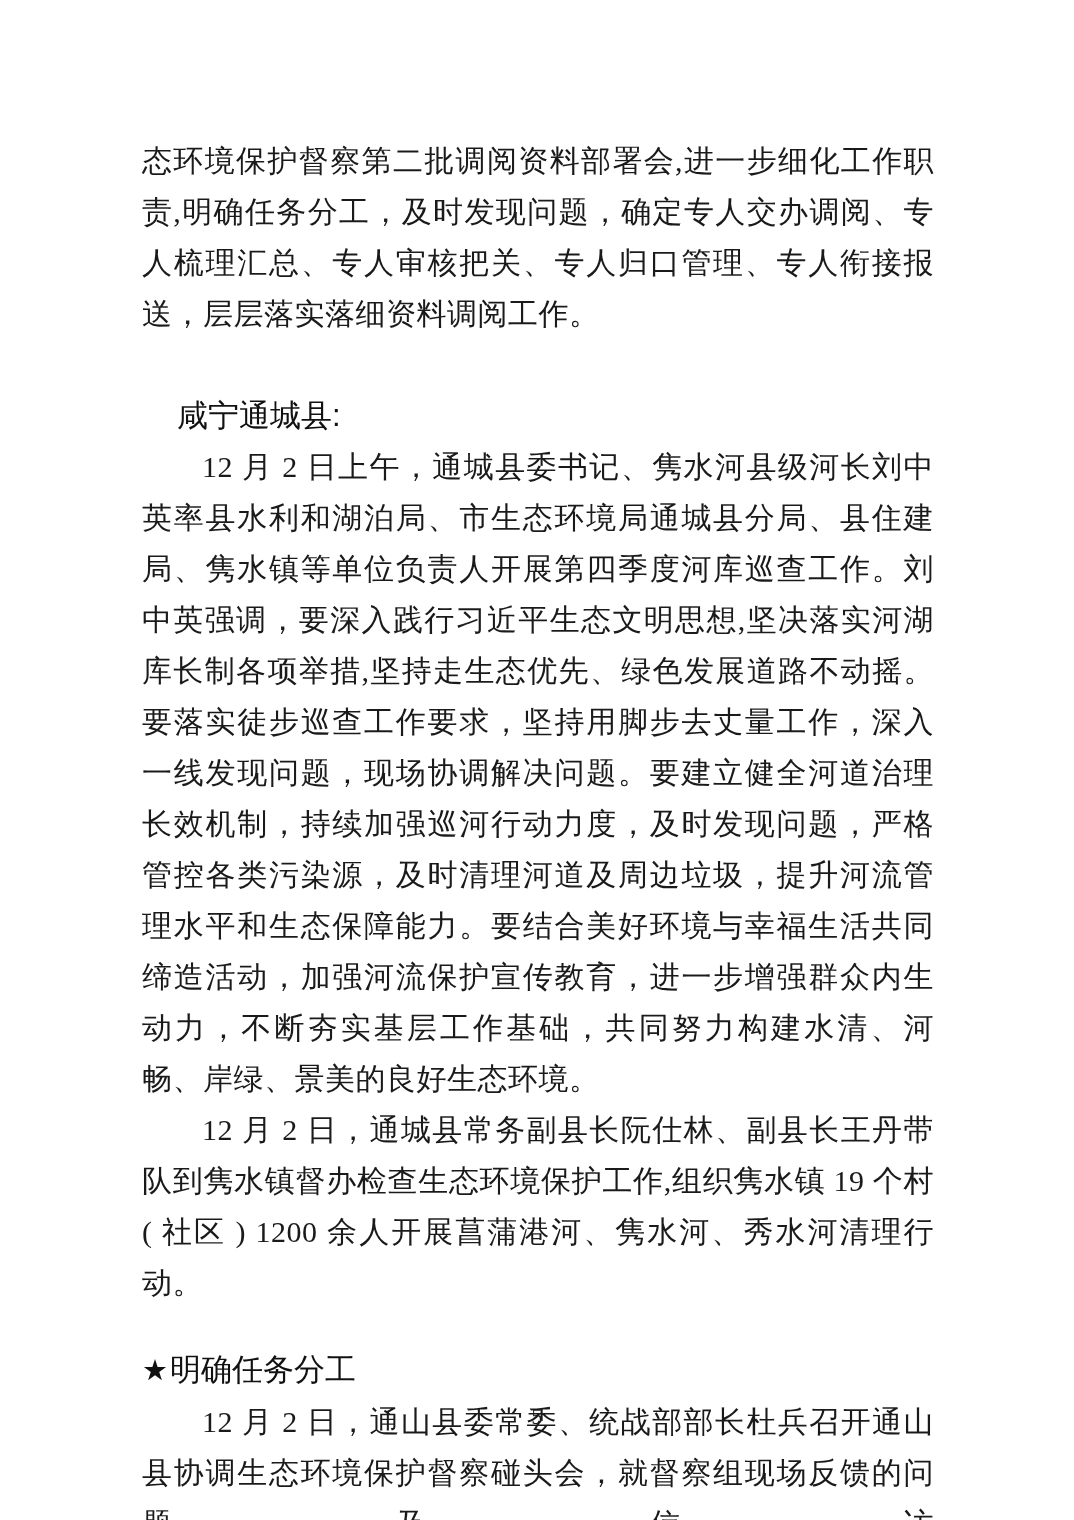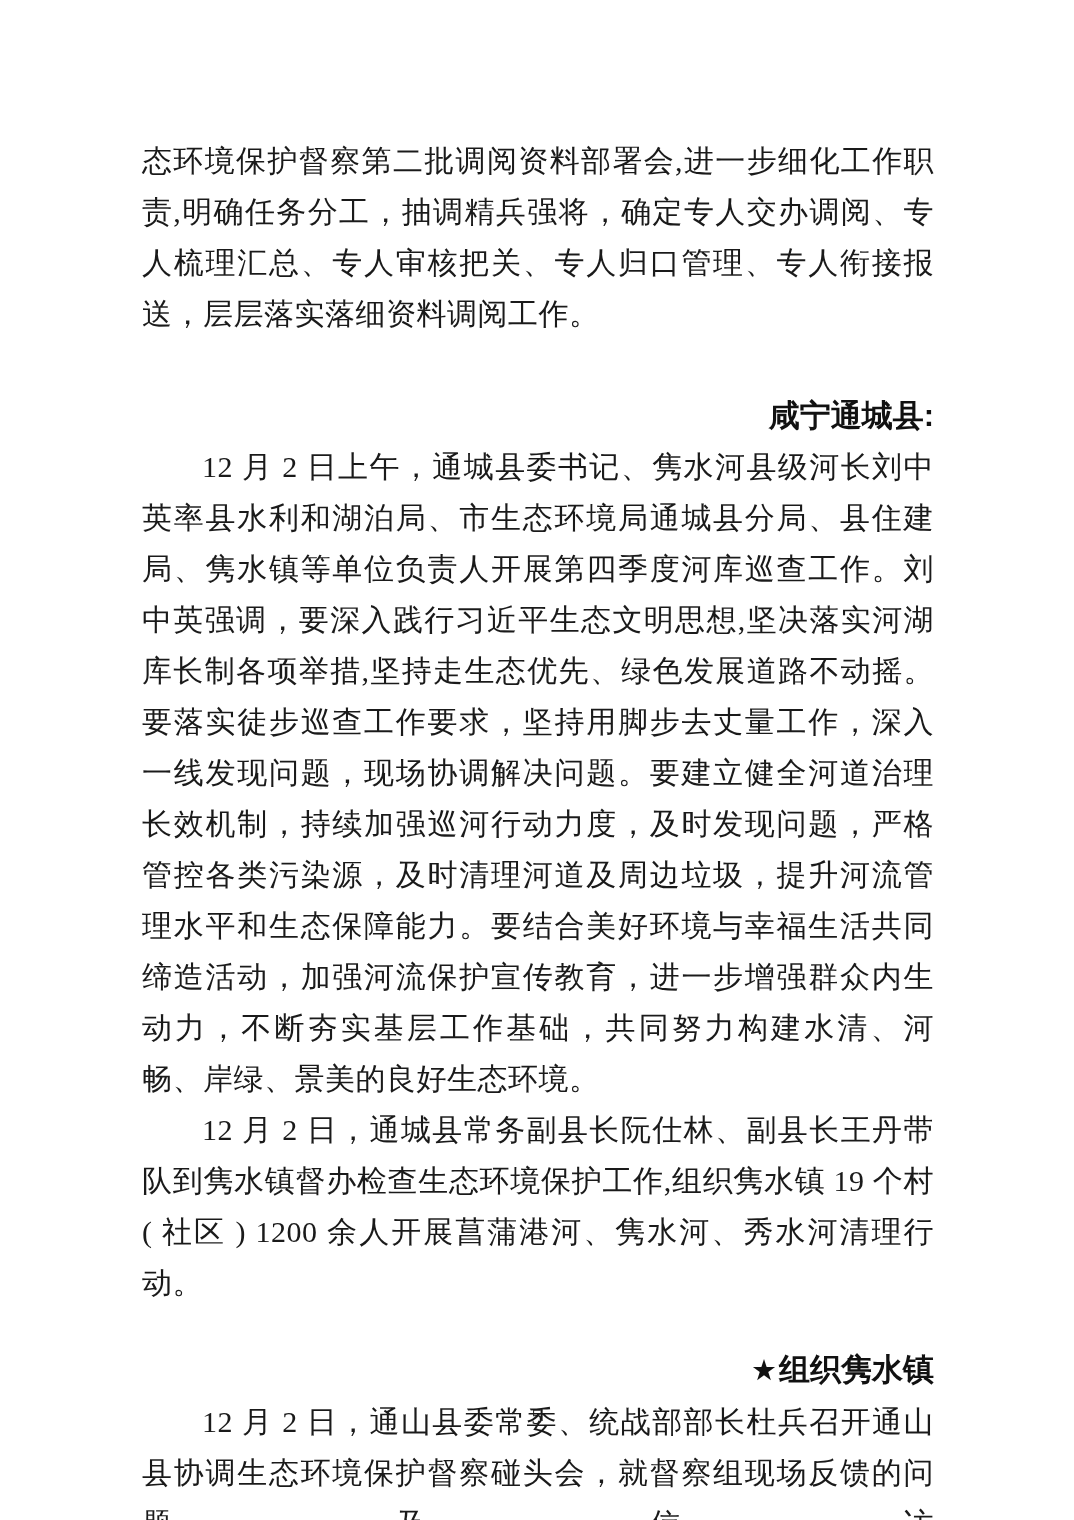--- a/index.html
+++ b/index.html
@@ -21,25 +21,24 @@
     p.body {
       font-size: 30px;
       line-height: 51px;
       text-align: justify;
       letter-spacing: 0.5px;
     }
     p.indent { text-indent: 2em; font-family: Liberation Serif, serif; }
     p.cut { text-align-last: justify; }
     h2.heading {
       font-family: "Liberation Sans", "DejaVu Sans", sans-serif;
-      font-weight: 700;
+      font-weight: 400;
       font-size: 31px;
       line-height: 51px;
       color: #111111;
-      text-align: right;
     }
     h2.heading-tongcheng {
       margin-top: 51px;
       text-indent: 35px;
     }
     h2.heading-tongshan {
       margin-top: 36px;
     }
     .star {
       font-family: "DejaVu Sans", sans-serif;
@@ -57,29 +56,29 @@
       color: #1a1a1a;
     }
   </style>
 </head>
 <body>
 
 <div class="page">
 
   <div class="text-block">
 
-    <p class="body">态环境保护督察第二批调阅资料部署会,进一步细化工作职责,明确任务分工，抽调精兵强将，确定专人交办调阅、专人梳理汇总、专人审核把关、专人归口管理、专人衔接报送，层层落实落细资料调阅工作。</p>
+    <p class="body">态环境保护督察第二批调阅资料部署会,进一步细化工作职责,明确任务分工，及时发现问题，确定专人交办调阅、专人梳理汇总、专人审核把关、专人归口管理、专人衔接报送，层层落实落细资料调阅工作。</p>
 
     <h2 class="heading heading-tongcheng">咸宁通城县:</h2>
 
     <p class="body indent">12 月 2 日上午，通城县委书记、隽水河县级河长刘中英率县水利和湖泊局、市生态环境局通城县分局、县住建局、隽水镇等单位负责人开展第四季度河库巡查工作。刘中英强调，要深入践行习近平生态文明思想,坚决落实河湖库长制各项举措,坚持走生态优先、绿色发展道路不动摇。要落实徒步巡查工作要求，坚持用脚步去丈量工作，深入一线发现问题，现场协调解决问题。要建立健全河道治理长效机制，持续加强巡河行动力度，及时发现问题，严格管控各类污染源，及时清理河道及周边垃圾，提升河流管理水平和生态保障能力。要结合美好环境与幸福生活共同缔造活动，加强河流保护宣传教育，进一步增强群众内生动力，不断夯实基层工作基础，共同努力构建水清、河畅、岸绿、景美的良好生态环境。</p>
 
     <p class="body indent">12 月 2 日，通城县常务副县长阮仕林、副县长王丹带队到隽水镇督办检查生态环境保护工作,组织隽水镇 19 个村( 社区 ) 1200 余人开展菖蒲港河、隽水河、秀水河清理行动。</p>
 
-    <h2 class="heading heading-tongshan"><span class="star">★</span><span>组织隽水镇</span></h2>
+    <h2 class="heading heading-tongshan"><span class="star">★</span><span>明确任务分工</span></h2>
 
     <p class="body indent cut">12 月 2 日，通山县委常委、统战部部长杜兵召开通山县协调生态环境保护督察碰头会，就督察组现场反馈的问题及信访</p>
 
   </div>
 
   <div class="page-number">5</div>
 
 </div>
 
 </body></html>

